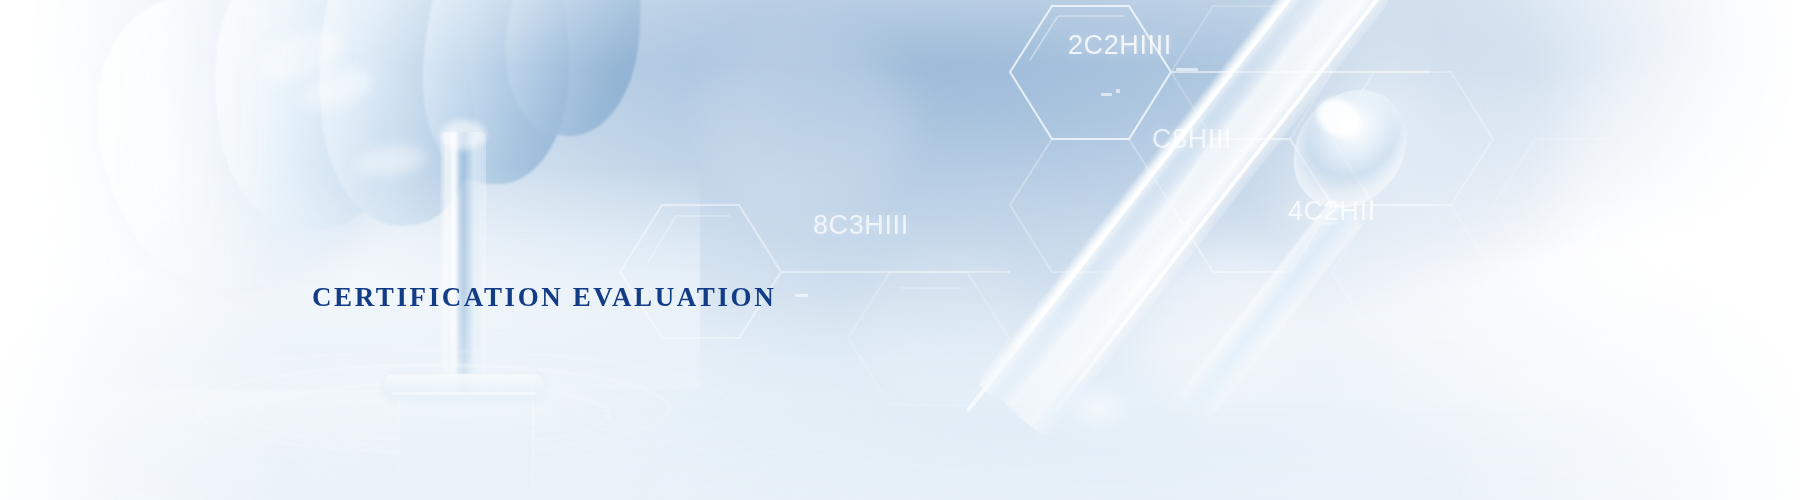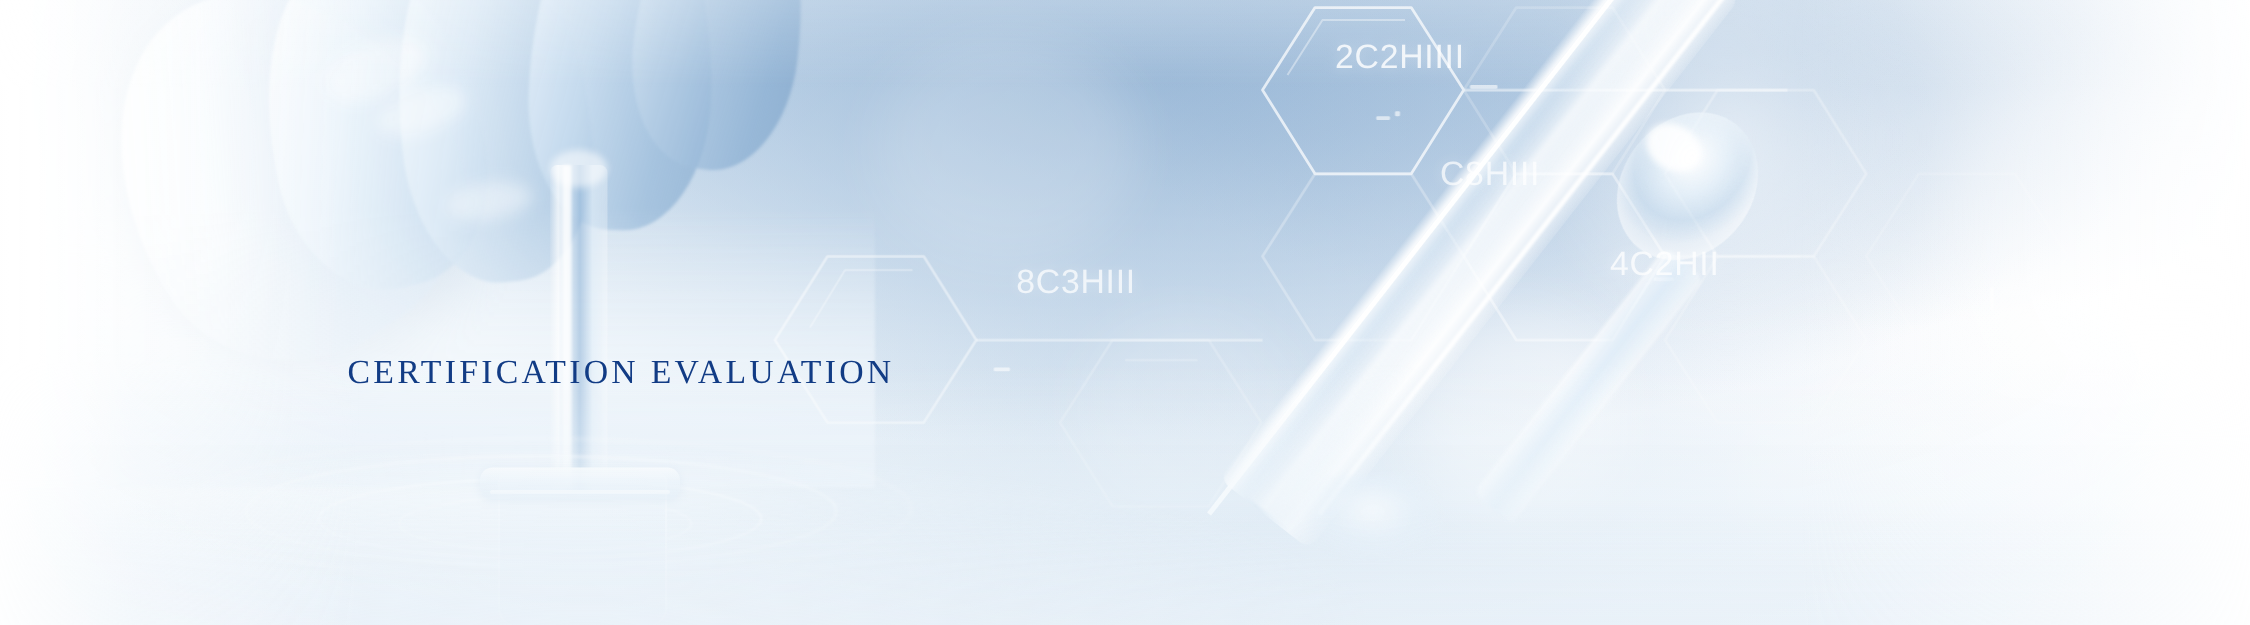--- a/index.html
+++ b/index.html
@@ -217,26 +217,26 @@
   #title-cn{
     font-size:37px;
     line-height:1;
     letter-spacing:3px;
     color:#14408a;
     font-family:"DejaVu Sans","Liberation Sans",sans-serif;
     font-weight:400;
     white-space:nowrap;
   }
   #title-en{
-    margin-left:35px;
+    margin-left:69px;
     font-size:27px;
     line-height:1;
     letter-spacing:2.6px;
     color:#123c85;
-    font-weight:normal;
+    font-weight:bold;
     font-family:"Liberation Serif","DejaVu Serif",serif;
     white-space:nowrap;
   }
 </style>
 </head>
 <body>
 
 <div id="banner">
 
   <div class="layer" id="bg-base"></div>

